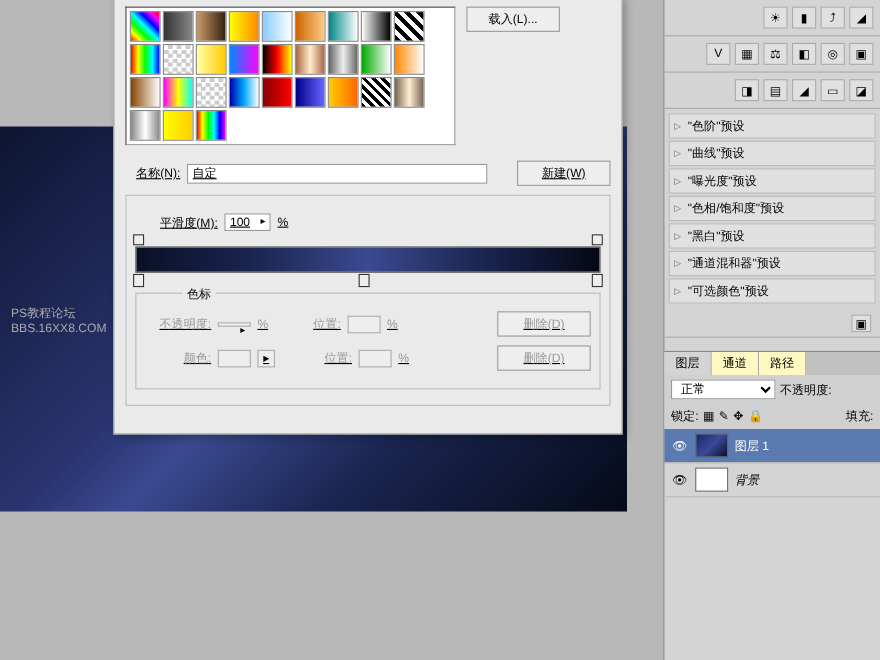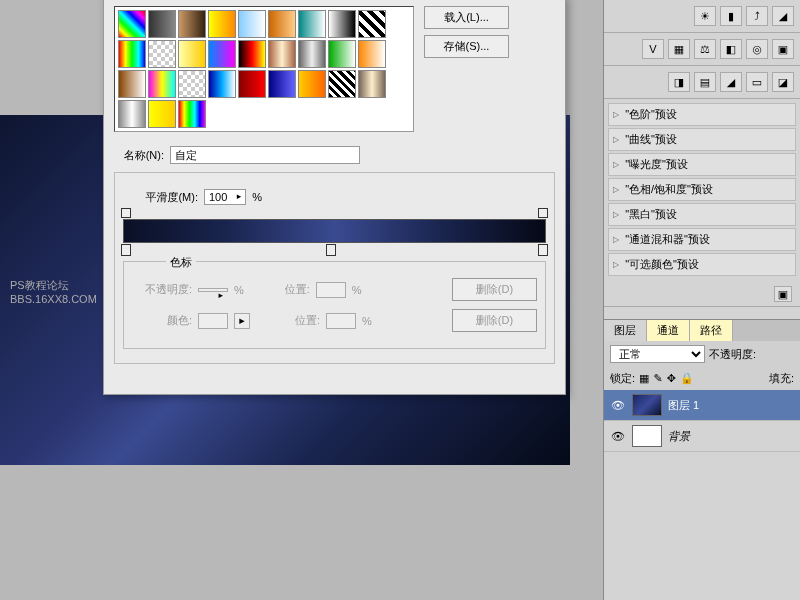--- a/index.html
+++ b/index.html
@@ -6,21 +6,21 @@
 body { margin: 0; background: #b8b8b8; width: 800px; height: 600px; overflow: hidden; position: relative; }
 .canvas-bg { position: absolute; left: 0; top: 115px; width: 570px; height: 350px; background: linear-gradient(135deg, #0d1530 0%, #2a3570 40%, #3a4a90 50%, #1a2550 70%, #050a18 100%); }
 .watermark { position: absolute; left: 10px; top: 278px; color: #aaa; font-size: 10px; line-height: 1.3; }
 .dialog { position: absolute; left: 103px; top: -5px; width: 463px; height: 400px; background: #eaeaea; border: 1px solid #999; box-shadow: 3px 3px 8px rgba(0,0,0,0.3); padding: 10px; }
 .swatch-area { display: flex; gap: 10px; }
 .swatches { width: 300px; border: 1px inset #999; background: #fff; padding: 2px; }
 .swatch-grid { display: flex; flex-wrap: wrap; }
 .swatch { width: 28px; height: 28px; border: 1px solid #888; margin: 1px; }
 .side-btns { display: flex; flex-direction: column; gap: 6px; padding-top: 0; }
 .btn { background: #eee; border: 1px solid #999; padding: 3px 12px; min-width: 85px; cursor: pointer; text-align: center; }
-.row { display: flex; align-items: center; gap: 6px; margin: 8px 0; }
+.row { display: flex; align-items: center; gap: 6px; margin: 8px 0; text-decoration: underline; }
 .label { min-width: 50px; text-align: right; }
 .input { border: 1px solid #999; padding: 2px 4px; background: #fff; }
 .fieldset { border: 1px solid #bbb; margin: 6px 0; padding: 8px; position: relative; }
 .legend { position: absolute; top: -7px; left: 8px; background: #eaeaea; padding: 0 4px; font-size: 11px; margin-left: 34px; }
 .grad-bar { height: 24px; background: linear-gradient(90deg, #0a1025 0%, #1a2550 25%, #3a4a90 50%, #1a2550 75%, #050815 100%); border: 1px solid #555; margin: 14px 0; position: relative; }
 .stop-top { position: absolute; top: -12px; width: 10px; height: 10px; background: #eee; border: 1px solid #333; }
 .stop-bot { position: absolute; bottom: -14px; width: 10px; height: 12px; background: #eee; border: 1px solid #333; }
 .dropdown { border: 1px solid #999; padding: 1px 18px 1px 4px; background: #fff; position: relative; }
 .dropdown:after { content: "▸"; position: absolute; right: 4px; top: 1px; font-size: 9px; }
 .select { border: 1px solid #999; padding: 1px 4px; background: #fff; }
@@ -81,27 +81,27 @@
           <div class="swatch" style="background: linear-gradient(90deg, rgb(255, 204, 0), rgb(255, 102, 0));"></div>
           <div class="swatch" style="background: repeating-linear-gradient(45deg, rgb(0, 0, 0) 0px, rgb(0, 0, 0) 3px, transparent 3px, transparent 6px);"></div>
           <div class="swatch" style="background: linear-gradient(90deg, rgb(119, 102, 85), rgb(255, 238, 204), rgb(119, 102, 85));"></div>
           <div class="swatch" style="background: linear-gradient(90deg, rgb(136, 136, 136), rgb(255, 255, 255), rgb(136, 136, 136));"></div>
           <div class="swatch" style="background: linear-gradient(90deg, rgb(255, 255, 0), rgb(255, 204, 0));"></div>
           <div class="swatch" style="background: linear-gradient(90deg, rgb(255, 0, 0), rgb(255, 255, 0), rgb(0, 255, 0), rgb(0, 255, 255), rgb(0, 0, 255), rgb(255, 0, 255));"></div>
         </div>
     </div>
     <div class="side-btns">
       <button class="btn">载入(L)...</button>
-      <button class="btn">存储(S)...</button>
     </div>
   </div>
 
   <div class="row" style="margin-top:14px">
     <span class="label">名称(N):</span>
-    <input class="input" style="width: 190px;" value="自定">
+    <input class="input" style="width: 273px;" value="自定">
+    <button class="btn" style="margin-left:auto">新建(W)</button>
   </div>
 
   <div class="fieldset">
     <div class="row">
       <span class="label" style="min-width:75px">平滑度(M):</span>
       <span class="dropdown"><span>100</span></span>
       <span>%</span>
     </div>
     <div class="grad-bar">
       <div class="stop-top" style="left:-3px"></div>

